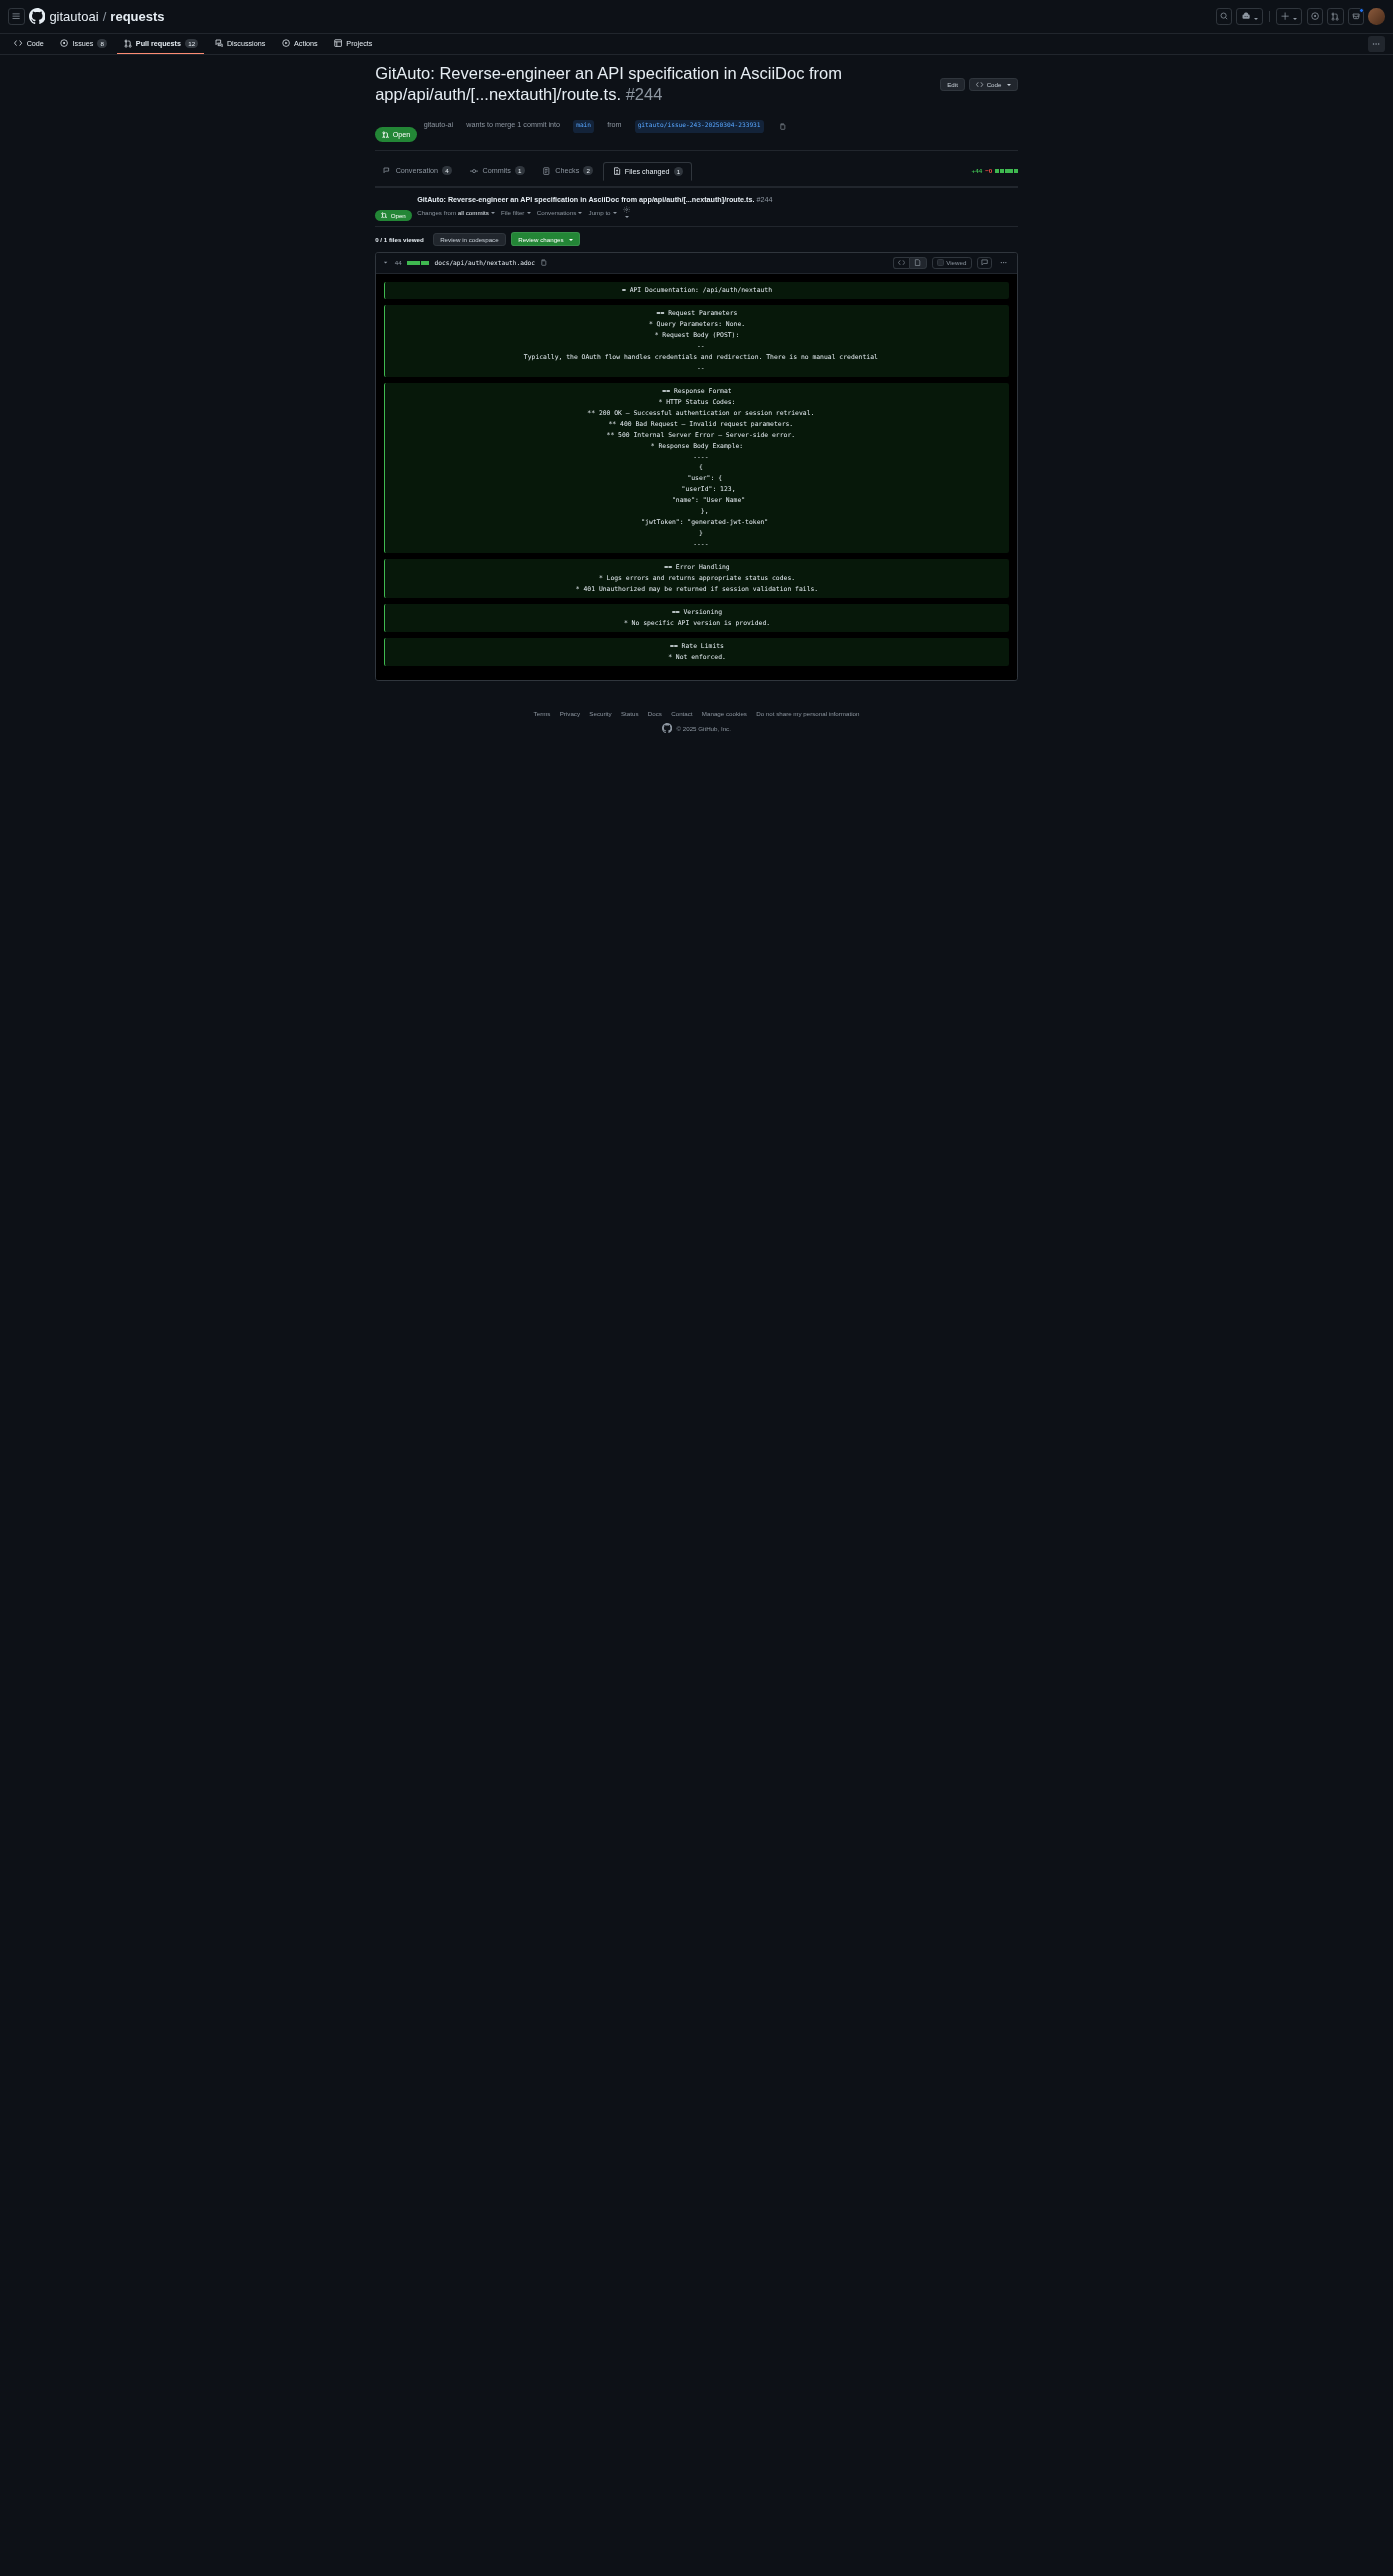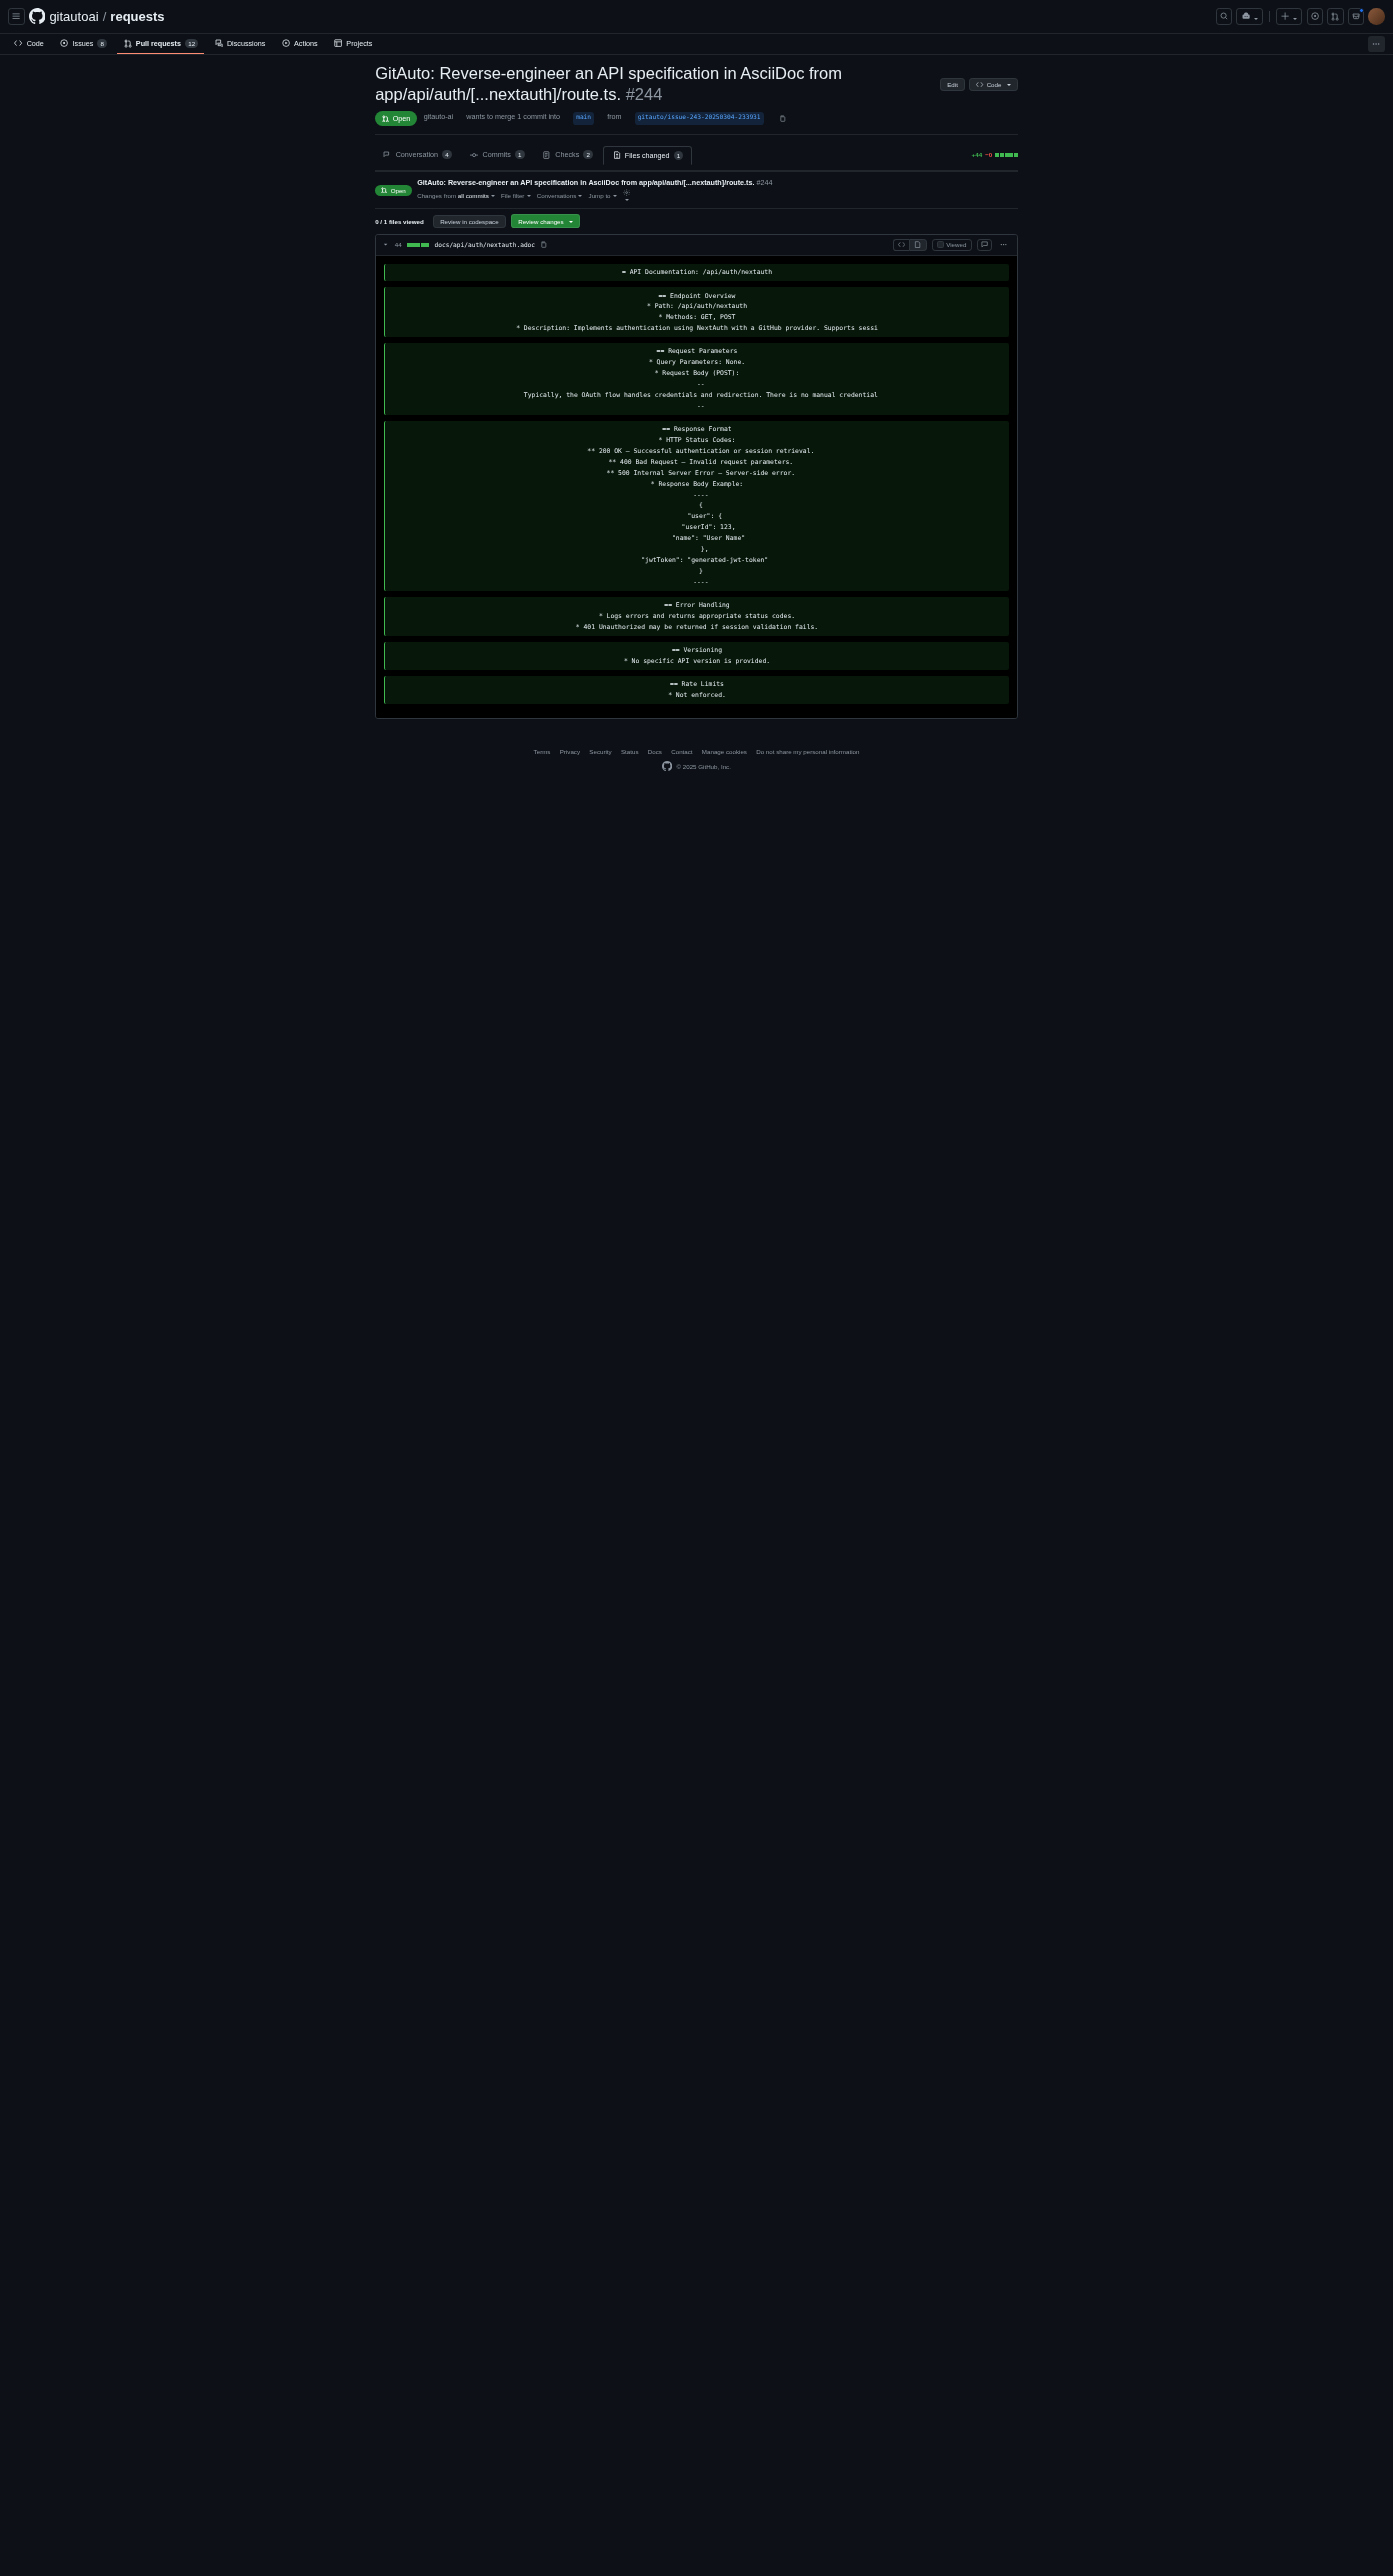--- a/index.html
+++ b/index.html
@@ -32,21 +32,21 @@
 
 .container { max-width: 659px; margin: 0 auto; padding: 0 8.2px; }
 .pr-header { padding: 8.2px 0 4.1px; }
 .pr-title-row { display: flex; align-items: flex-start; gap: 8.2px; }
 .pr-title { font-size: 16.5px; font-weight: 400; line-height: 1.25; flex: 1; }
 .pr-number { color: #8d96a0; font-weight: 300; }
 .pr-actions { display: flex; gap: 4.1px; flex-shrink: 0; margin-top: 14.4px; }
 .btn { border: 0.5px solid #30363d; background: #21262d; color: #c9d1d9; padding: 2.1px 6.2px; border-radius: 3.1px; font-size: 6.2px; cursor: pointer; display: inline-flex; align-items: center; gap: 3.1px; }
 
 .pr-meta { display: flex; align-items: center; gap: 6.2px; margin-top: 6.2px; padding-bottom: 8.2px; border-bottom: 0.5px solid #21262d; flex-wrap: wrap; }
-.state-badge { background: #238636; color: #fff; padding: 3.1px 7.2px; border-radius: 10.3px; display: inline-flex; align-items: center; gap: 3.1px; font-weight: 500; font-size: 7.2px; }
+.state-badge { background: #238636; color: #fff; padding: 3.1px 7.2px; border-radius: 10.3px; display: inline-flex; align-items: center; gap: 3.1px; font-weight: 500; font-size: 7.2px; margin-top: 16px; }
 .pr-meta-text { color: #8d96a0; display:flex; gap:13px; flex-wrap:wrap; }
 .pr-meta-text .author { color: #8d96a0; font-weight: 500; }
 .branch-name { background: rgba(56,139,253,0.15); color: #58a6ff; padding: 0.5px 3.1px; border-radius: 3.1px; font-family: ui-monospace, SFMono-Regular, Menlo, monospace; font-size: 6.2px; }
 
 
 .pr-tabs { display: flex; align-items: center; padding: 6.2px 0; gap: 2.1px; }
 .pr-tab { display: flex; align-items: center; gap: 4.1px; padding: 4.1px 8.2px; color: #8d96a0; border-radius: 3.1px; cursor: pointer; font-size: 7.2px; }
 .pr-tab.selected { border: 0.5px solid #30363d; border-radius: 3.1px 3.1px 0 0; border-bottom: 0.5px solid #0d1117; background: #0d1117; color: #e6edf3; margin-bottom: -0.5px; }
 .pr-tabs-spacer { flex: 1; }
 .diff-stat { font-size: 6.2px; font-weight: 600; display:flex; align-items:center; gap:3.1px; }
@@ -369,24 +369,20 @@
       <button class="btn-small" style="padding:1.5px 3.1px;border:none">
           <svg width="7.2" height="7.2" viewBox="0 0 16 16">
             <circle cx="3" cy="8" r="1.5" fill="currentColor"></circle>
             <circle cx="8" cy="8" r="1.5" fill="currentColor"></circle>
             <circle cx="13" cy="8" r="1.5" fill="currentColor"></circle>
           </svg>
         </button>
     </div>
     <div class="diff-body">
       <div class="hunk">= API Documentation: /api/auth/nextauth</div>
-      <div class="hunk">== Endpoint Overview
-* Path: /api/auth/nextauth
-* Methods: GET, POST
-* Description: Implements authentication using NextAuth with a GitHub provider. Supports sessi</div>
       <div class="hunk">== Request Parameters
 * Query Parameters: None.
 * Request Body (POST):
   --
   Typically, the OAuth flow handles credentials and redirection. There is no manual credential
   --</div>
       <div class="hunk">== Response Format
 * HTTP Status Codes:
   ** 200 OK – Successful authentication or session retrieval.
   ** 400 Bad Request – Invalid request parameters.

